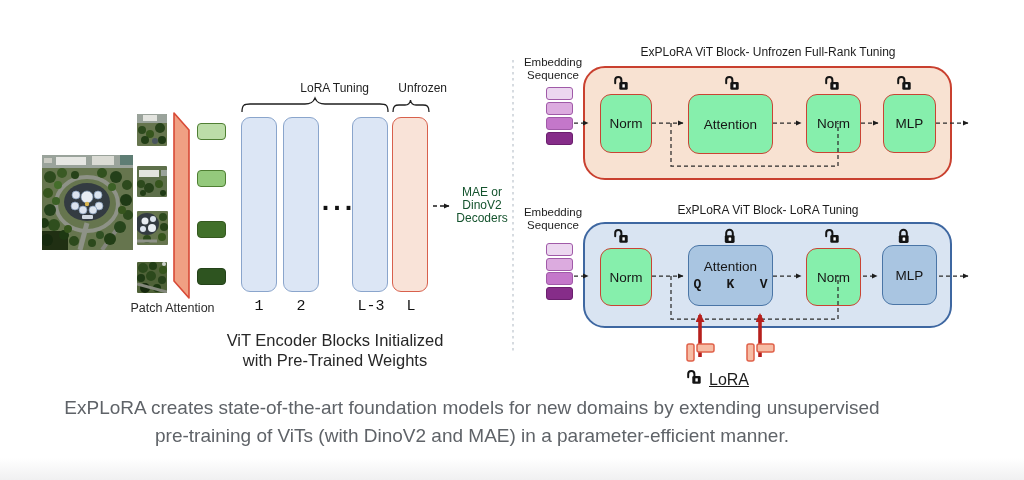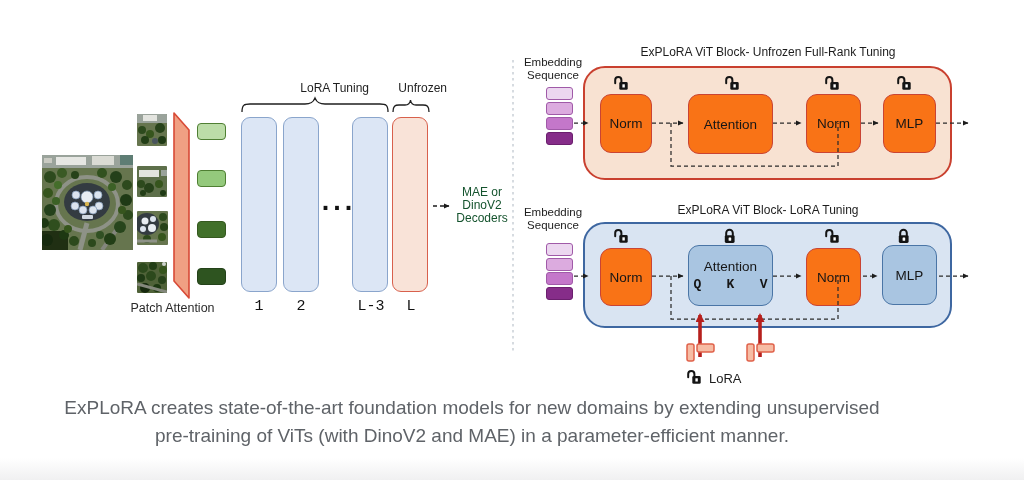--- a/index.html
+++ b/index.html
@@ -21,25 +21,25 @@
   .pe-label{position:absolute;font-size:12.5px;color:#2a2a2a;text-align:center;}
   
   .blk-title{position:absolute;width:370px;text-align:center;font-size:12px;color:#1d1d1d;}
   .emb-label{position:absolute;width:66px;text-align:center;font-size:11.5px;line-height:12.5px;color:#1d1d1d;}
   .p-token{position:absolute;width:27px;height:13px;border-radius:3px;box-sizing:border-box;border:1.3px solid #a05aa8;}
   .container-block{position:absolute;border-radius:22px;box-sizing:border-box;}
   .cont-peach{background:#f8e2d2;border:2px solid #c9402f;}
   .cont-blue{background:#d9e4f2;border:2px solid #3e67a1;}
   .inner-box{position:absolute;border-radius:11px;box-sizing:border-box;display:flex;flex-direction:column;
              align-items:center;justify-content:center;font-size:13.5px;color:#161616;}
-  .box-salmon{background:#f97316;border:1.7px solid #c94434;}
+  .box-salmon{background:#86efac;border:1.7px solid #c94434;}
   .box-blue{background:#a9c5e1;border:1.7px solid #4a75a6;}
   .qkv-row{display:flex;width:74px;justify-content:space-between;margin-top:3px;
            font-family:"Liberation Mono",monospace;font-weight:bold;font-size:13px;}
-  .lora-label{position:absolute;font-size:13px;color:#1c1c1c;}
+  .lora-label{position:absolute;font-size:16px;color:#1c1c1c;text-decoration:underline;}
   
   .caption{position:absolute;left:0;top:394px;width:944px;text-align:center;
            font-size:19px;line-height:27.5px;color:#5f6368;}
   .footer-fade{position:absolute;left:0;bottom:0;width:1024px;height:22px;
                background:linear-gradient(180deg,#ffffff 0%,#f0f0f1 100%);}
 </style>
 </head>
 <body>
 
 <div class="canvas">
@@ -165,20 +165,24 @@
   <div class="blk-label" style="left:281px;top:298px">2</div>
   <div class="blk-label" style="left:351px;top:298px">L-3</div>
   <div class="blk-label" style="left:391px;top:298px">L</div>
 
   <div class="dec-label" style="left:450px;top:186px;width:64px">
     <div>MAE or</div>
     <div>DinoV2</div>
     <div>Decoders</div>
   </div>
 
+  <div class="vit-caption" style="left:215px;top:330px;width:240px">
+    <div>ViT Encoder Blocks Initialized</div>
+    <div>with Pre-Trained Weights</div>
+  </div>
 
   <div class="blk-title" style="left:583px;top:45px">ExPLoRA ViT Block- Unfrozen Full-Rank Tuning</div>
   <div class="emb-label" style="left:520px;top:56px">
     <div>Embedding</div>
     <div>Sequence</div>
   </div>
   <div class="p-token" style="left:546px;top:87px;background:#ecd7f0"></div>
   <div class="p-token" style="left:546px;top:102px;background:#dcabdf"></div>
   <div class="p-token" style="left:546px;top:117px;background:#c477ca"></div>
   <div class="p-token" style="left:546px;top:132px;background:#862d89;border-color:#6b1f6e"></div>

